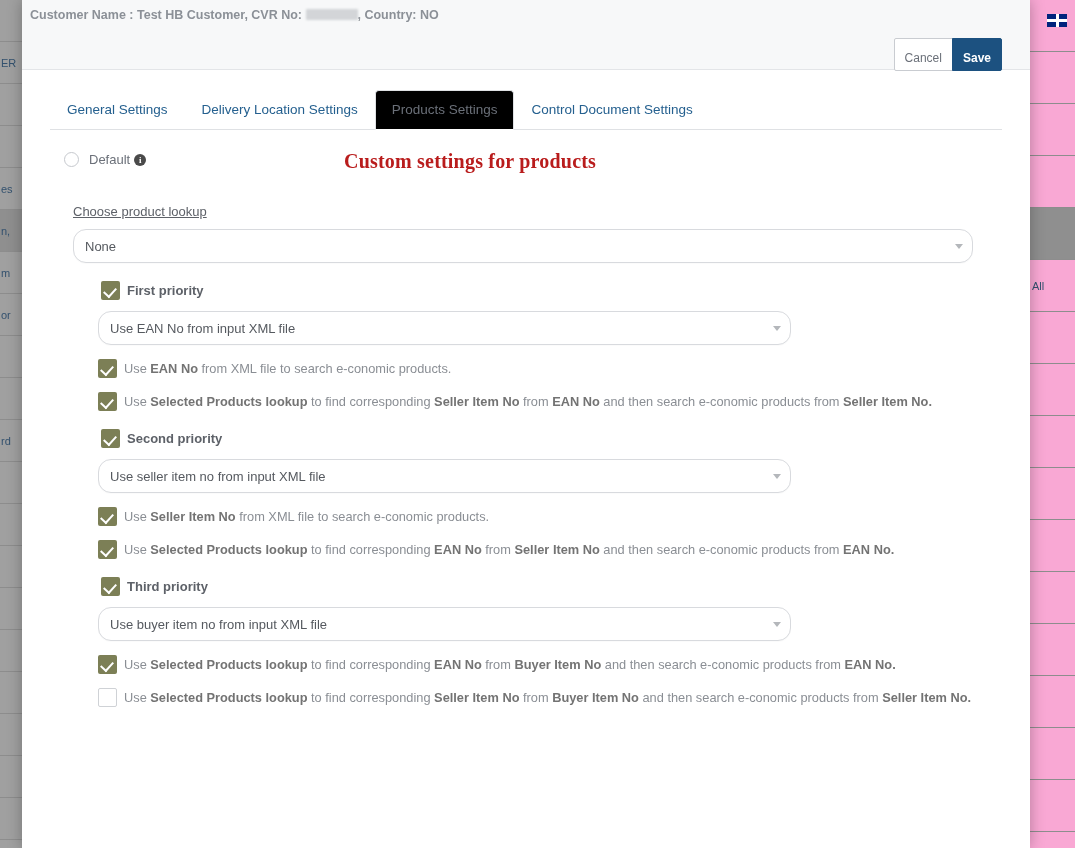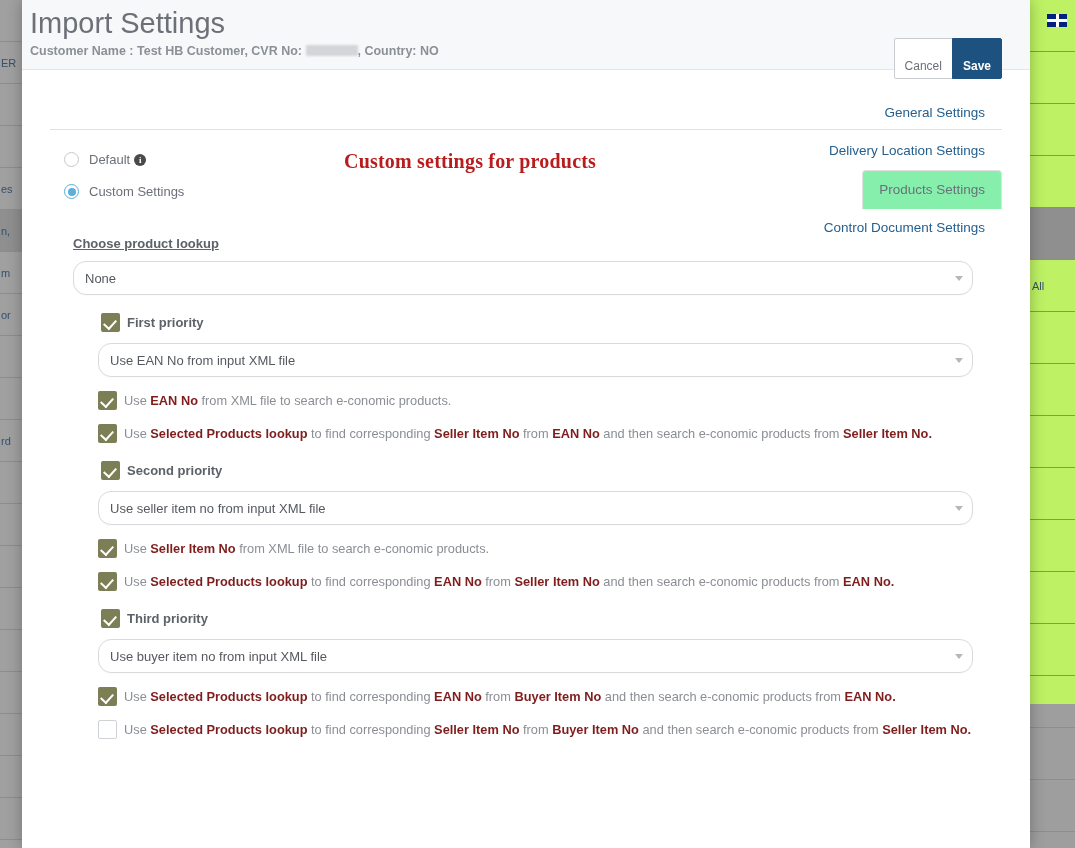--- a/index.html
+++ b/index.html
@@ -24,22 +24,22 @@
   .bg-left-row {
     border-bottom: 1px solid #8d8d8d;
     height: 42px; position: relative;
     font-size: 11px; color: #33516e;
     padding-left: 1px; line-height: 42px;
     overflow: hidden; white-space: nowrap;
   }
   .bg-left-row.hl { background: #8f8f8f; }
   .bg-left-row.amber { color: #b5762a; font-weight: bold; }
   .bg-right-col {
-    position: absolute; right: 0; top: 0; width: 45px; height: 704px;
-    background: #bef264;
+    position: absolute; right: 0; top: 0; width: 45px; height: 848px;
+    background: #f9a8d4;
   }
   .bg-right-row {
     border-bottom: 1px solid #8d8d8d;
     height: 52px; position: relative;
     font-size: 11px; color: #33516e;
     line-height: 52px; padding-left: 2px;
     overflow: hidden; white-space: nowrap;
   }
   .bg-right-row.hl { background: #8f8f8f; }
   .flag-icon {
@@ -97,21 +97,21 @@
     border-radius: 1px;
     filter: blur(1.1px);
   }
   .header-actions {
     position: absolute;
     right: 28px; top: 38px;
     display: flex;
   }
   .btn {
     font-size: 12px;
-    padding: 20px 10px 5px 10px;
+    padding: 12px 10px 5px 10px;
     border: 1px solid #c9ccd1;
     background: #ffffff;
     color: #6b7079;
     cursor: pointer;
     line-height: 14px;
     border-radius: 2px 0 0 2px;
   }
   .btn-primary {
     background: #1c5180;
     border-color: #1c5180;
@@ -124,35 +124,34 @@
   
   .tabs-wrap {
     position: relative;
     padding: 24px 28px 0 28px;
   }
   .tabs {
     display: flex;
     align-items: flex-end;
     border-bottom: 1px solid #dfe1e4;
     height: 36px;
-    flex-direction: column;
   }
   .tab {
     font-size: 13.5px;
     color: #25608f;
     padding: 9px 16px 9px 16px;
     cursor: pointer;
     border: 1px solid transparent;
     line-height: 18px;
     position: relative;
     white-space: nowrap;
   }
   .tab.active {
     color: #6b7079;
-    background: #86efac;
+    background: #000000;
     border: 1px solid #dfe1e4;
     border-bottom: 1px solid #ffffff;
     border-radius: 4px 4px 0 0;
     margin-bottom: -1px;
     padding-top: 10px;
     padding-bottom: 10px;
   }
 
   
   .panel-body {
@@ -193,21 +192,21 @@
     font-size: 9px; font-weight: bold;
     text-align: center; line-height: 12px;
     vertical-align: 1px; margin-left: 4px;
     font-family: "Liberation Serif", serif;
     cursor: pointer;
   }
 
   
   .section-heading {
     font-size: 13px;
-    font-weight: bold;
+    font-weight: normal;
     color: #5d6168;
     text-decoration: underline;
     margin: 20px 0 10px 9px;
     display: inline-block;
     cursor: pointer;
   }
 
   
   .sel {
     position: relative;
@@ -224,21 +223,21 @@
   }
   .sel .caret {
     position: absolute; right: 9px; top: 50%;
     margin-top: -2px;
     width: 0; height: 0;
     border-left: 4px solid transparent;
     border-right: 4px solid transparent;
     border-top: 5px solid #b4b7bb;
   }
   .sel-lvl0 { margin: 0 0 0 9px; width: 900px; }
-  .sel-lvl1 { margin: 11px 0 0 34px; width: 875px; }
+  .sel-lvl1 { margin: 11px 0 0 34px; width: 693px; }
 
   
   .cb {
     width: 19px; height: 19px; flex: none;
     border-radius: 2px;
     position: relative;
     cursor: pointer;
     margin-right: 7px;
   }
   .cb.on { background: #7c7f56; }
@@ -266,21 +265,21 @@
     font-weight: bold;
     color: #5d6168;
     line-height: 19px;
   }
   .cb-text {
     font-size: 12.8px;
     color: #8a8e94;
     line-height: 19px;
     padding-top: 0px;
   }
-  .cb-text b { color: #7f1d1d; font-weight: bold; }
+  .cb-text b { color: #737373; font-weight: bold; }
 
   .priority-block { margin-bottom: 4px; }
 </style>
 </head>
 <body>
 
 <div id="bg-page">
   <div class="bg-left-col">
       <div class="bg-left-row"></div>
       <div class="bg-left-row">ER</div>
@@ -321,21 +320,20 @@
       <div class="bg-right-row"></div>
       <div class="bg-right-row"></div>
       <div class="bg-right-row"></div>
       <div class="bg-right-row"></div>
     </div>
 </div>
 
 <div id="modal">
 
   <div class="modal-header">
-    <h1 class="modal-title">Import Settings</h1>
     <div class="modal-subtitle">
       <span>Customer Name : Test HB Customer, CVR No: </span><span class="redacted"></span><span>, Country: NO</span>
     </div>
     <div class="header-actions">
       <button class="btn">Cancel</button>
       <button class="btn btn-primary">Save</button>
     </div>
   </div>
 
   <div class="tabs-wrap">
@@ -349,24 +347,20 @@
 
   <div class="panel-body">
 
     <div class="red-note">Custom settings for products</div>
 
     <div class="radio-row">
       <span class="radio"></span>
       <span class="radio-label"><span>Default</span><span class="info-icon">i</span></span>
     </div>
 
-    <div class="radio-row">
-      <span class="radio checked"></span>
-      <span class="radio-label">Custom Settings</span>
-    </div>
 
     <div class="section-heading">Choose product lookup</div>
 
     <div class="sel sel-lvl0">
       <span>None</span>
       <span class="caret"></span>
     </div>
 
     <div id="priorities">
         <div class="priority-block">

